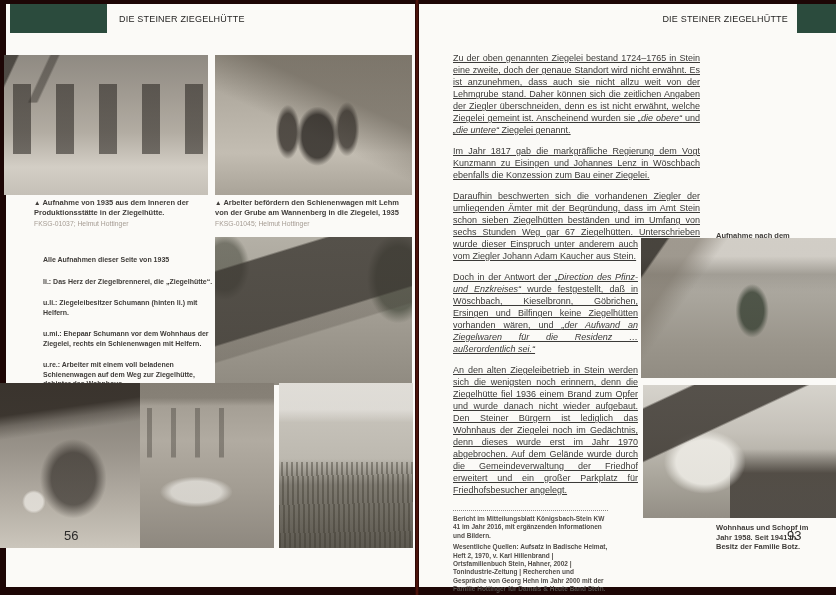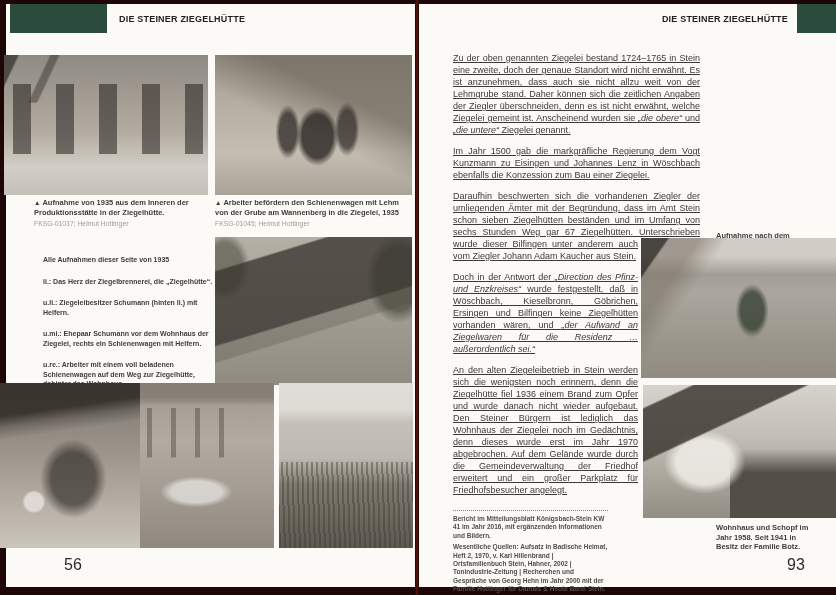--- a/index.html
+++ b/index.html
@@ -12,21 +12,21 @@
   .spine{position:absolute;left:415px;top:0;width:4px;height:595px;background:#2c0806;}
   .spine-line{position:absolute;left:416px;top:0;width:2px;height:595px;background:#4a120a;}
   .page{position:absolute;top:4px;height:583px;background:#fbfaf7;}
   .page-left{left:6px;width:409px;}
   .page-right{left:419px;width:417px;}
 
   .accent-box{position:absolute;top:0;height:29px;background:#2b4b3d;}
   .accent-left{left:4px;width:97px;}
   .accent-right{left:378px;width:39px;}
   .running-header{
-    position:absolute;top:10px;font-size:9px;font-weight:bold;color:#201f1e;
+    position:absolute;top:10px;font-size:9px;font-weight:normal;color:#201f1e;
     letter-spacing:.2px;white-space:nowrap;
   }
   .rh-left{left:113px;}
   .rh-right{right:48px;}
 
   .photo{position:absolute;background-color:#a9a49b;background-repeat:no-repeat;}
 
   
   .ph-a{left:-2px;top:51px;width:204px;height:140px;
     background-image:
@@ -102,21 +102,21 @@
   .notes .credit{margin-top:2px;}
 
   
   .column{position:absolute;left:34px;top:48px;width:247px;}
   .column p.body-p{margin:0 0 9px;font-size:9px;line-height:12px;color:#3b3a38;text-align:justify;text-decoration:underline;}
   .column i{font-style:italic;}
   .wrap-spacer{float:right;width:62px;height:240px;}
   .footnote{width:155px;border-top:1px dotted #8a8681;margin-top:14px;padding-top:4px;}
   .footnote p{margin:0 0 3px;font-size:6.5px;line-height:8.4px;color:#514d49;font-weight:bold;}
 
-  .page-number{position:absolute;top:552px;font-size:16px;color:#2c2b2a;padding-left:21px;}
+  .page-number{position:absolute;top:524px;font-size:13px;color:#2c2b2a;padding-left:21px;}
   .pn-left{left:37px;}
   .pn-right{left:347px;}
 </style>
 </head>
 <body>
 
 <div class="spread">
   <div class="spine"></div>
   <div class="spine-line"></div>
 
@@ -153,22 +153,22 @@
 
     <div class="page-number pn-left">56</div>
   </div>
 
   <div class="page page-right">
     <div class="accent-box accent-right"></div>
     <div class="running-header rh-right">DIE STEINER ZIEGELHÜTTE</div>
 
     <div class="column">
       <p class="body-p"><span>Zu der oben genannten Ziegelei bestand 1724–1765 in Stein eine zweite, doch der genaue Standort wird nicht erwähnt. Es ist anzunehmen, dass auch sie nicht allzu weit von der Lehmgrube stand. Daher können sich die zeitlichen Angaben der Ziegler überschneiden, denn es ist nicht erwähnt, welche Ziegelei gemeint ist. Anscheinend wurden sie </span><i>„die obere“</i><span> und </span><i>„die untere“</i><span> Ziegelei genannt.</span></p>
-      <p class="body-p">Im Jahr 1500 gab die markgräfliche Regierung dem Vogt Kunzmann zu Eisingen und Johannes Lenz in Wöschbach ebenfalls die Konzession zum Bau einer Ziegelei.</p>
-      <p class="body-p"><span>Daraufhin beschwerten sich die vorhandenen Ziegler der umliegenden Ämter mit der Begründung, dass im Amt Stein schon sieben Ziegelhütten beständen und im Umfang von sechs Stunden Weg gar 67 Ziegelhütten. Unterschrieben wurde </span><span class="wrap-spacer"></span><span>dieser Bilfingen unter anderem auch vom Ziegler Johann Adam Kaucher aus Stein.</span></p>
+      <p class="body-p">Im Jahr 1817 gab die markgräfliche Regierung dem Vogt Kunzmann zu Eisingen und Johannes Lenz in Wöschbach ebenfalls die Konzession zum Bau einer Ziegelei.</p>
+      <p class="body-p"><span>Daraufhin beschwerten sich die vorhandenen Ziegler der umliegenden Ämter mit der Begründung, dass im Amt Stein schon sieben Ziegelhütten beständen und im Umfang von sechs Stunden Weg gar 67 Ziegelhütten. Unterschrieben wurde </span><span class="wrap-spacer"></span><span>dieser Einspruch unter anderem auch vom Ziegler Johann Adam Kaucher aus Stein.</span></p>
       <p class="body-p"><span>Doch in der Antwort der </span><i>„Direction des Pfinz- und Enzkreises“</i><span> wurde festgestellt, daß in Wöschbach, Kieselbronn, Göbrichen, Ersingen und Bilfingen keine Ziegelhütten vorhanden wären, und </span><i>„der Aufwand an Ziegelwaren für die Residenz … außerordentlich sei.“</i></p>
       <p class="body-p">An den alten Ziegeleibetrieb in Stein werden sich die wenigsten noch erinnern, denn die Ziegelhütte fiel 1936 einem Brand zum Opfer und wurde danach nicht wieder aufgebaut. Den Steiner Bürgern ist lediglich das Wohnhaus der Ziegelei noch im Gedächtnis, denn dieses wurde erst im Jahr 1970 abgebrochen. Auf dem Gelände wurde durch die Gemeindeverwaltung der Friedhof erweitert und ein großer Parkplatz für Friedhofsbesucher angelegt.</p>
       <div class="footnote">
         <p>Bericht im Mitteilungsblatt Königsbach-Stein KW 41 im Jahr 2016, mit ergänzenden Informationen und Bildern.</p>
         <p>Wesentliche Quellen: Aufsatz in Badische Heimat, Heft 2, 1970, v. Karl Hillenbrand | Ortsfamilienbuch Stein, Hahner, 2002 | Tonindustrie-Zeitung | Recherchen und Gespräche von Georg Hehn im Jahr 2000 mit der Familie Hottinger für Damals &amp; Heute Band Stein.</p>
       </div>
     </div>
 
     <div class="caption cap-fire">
       <div>Aufnahme nach dem Brand der Ziegelei im Januar 1936.</div>

